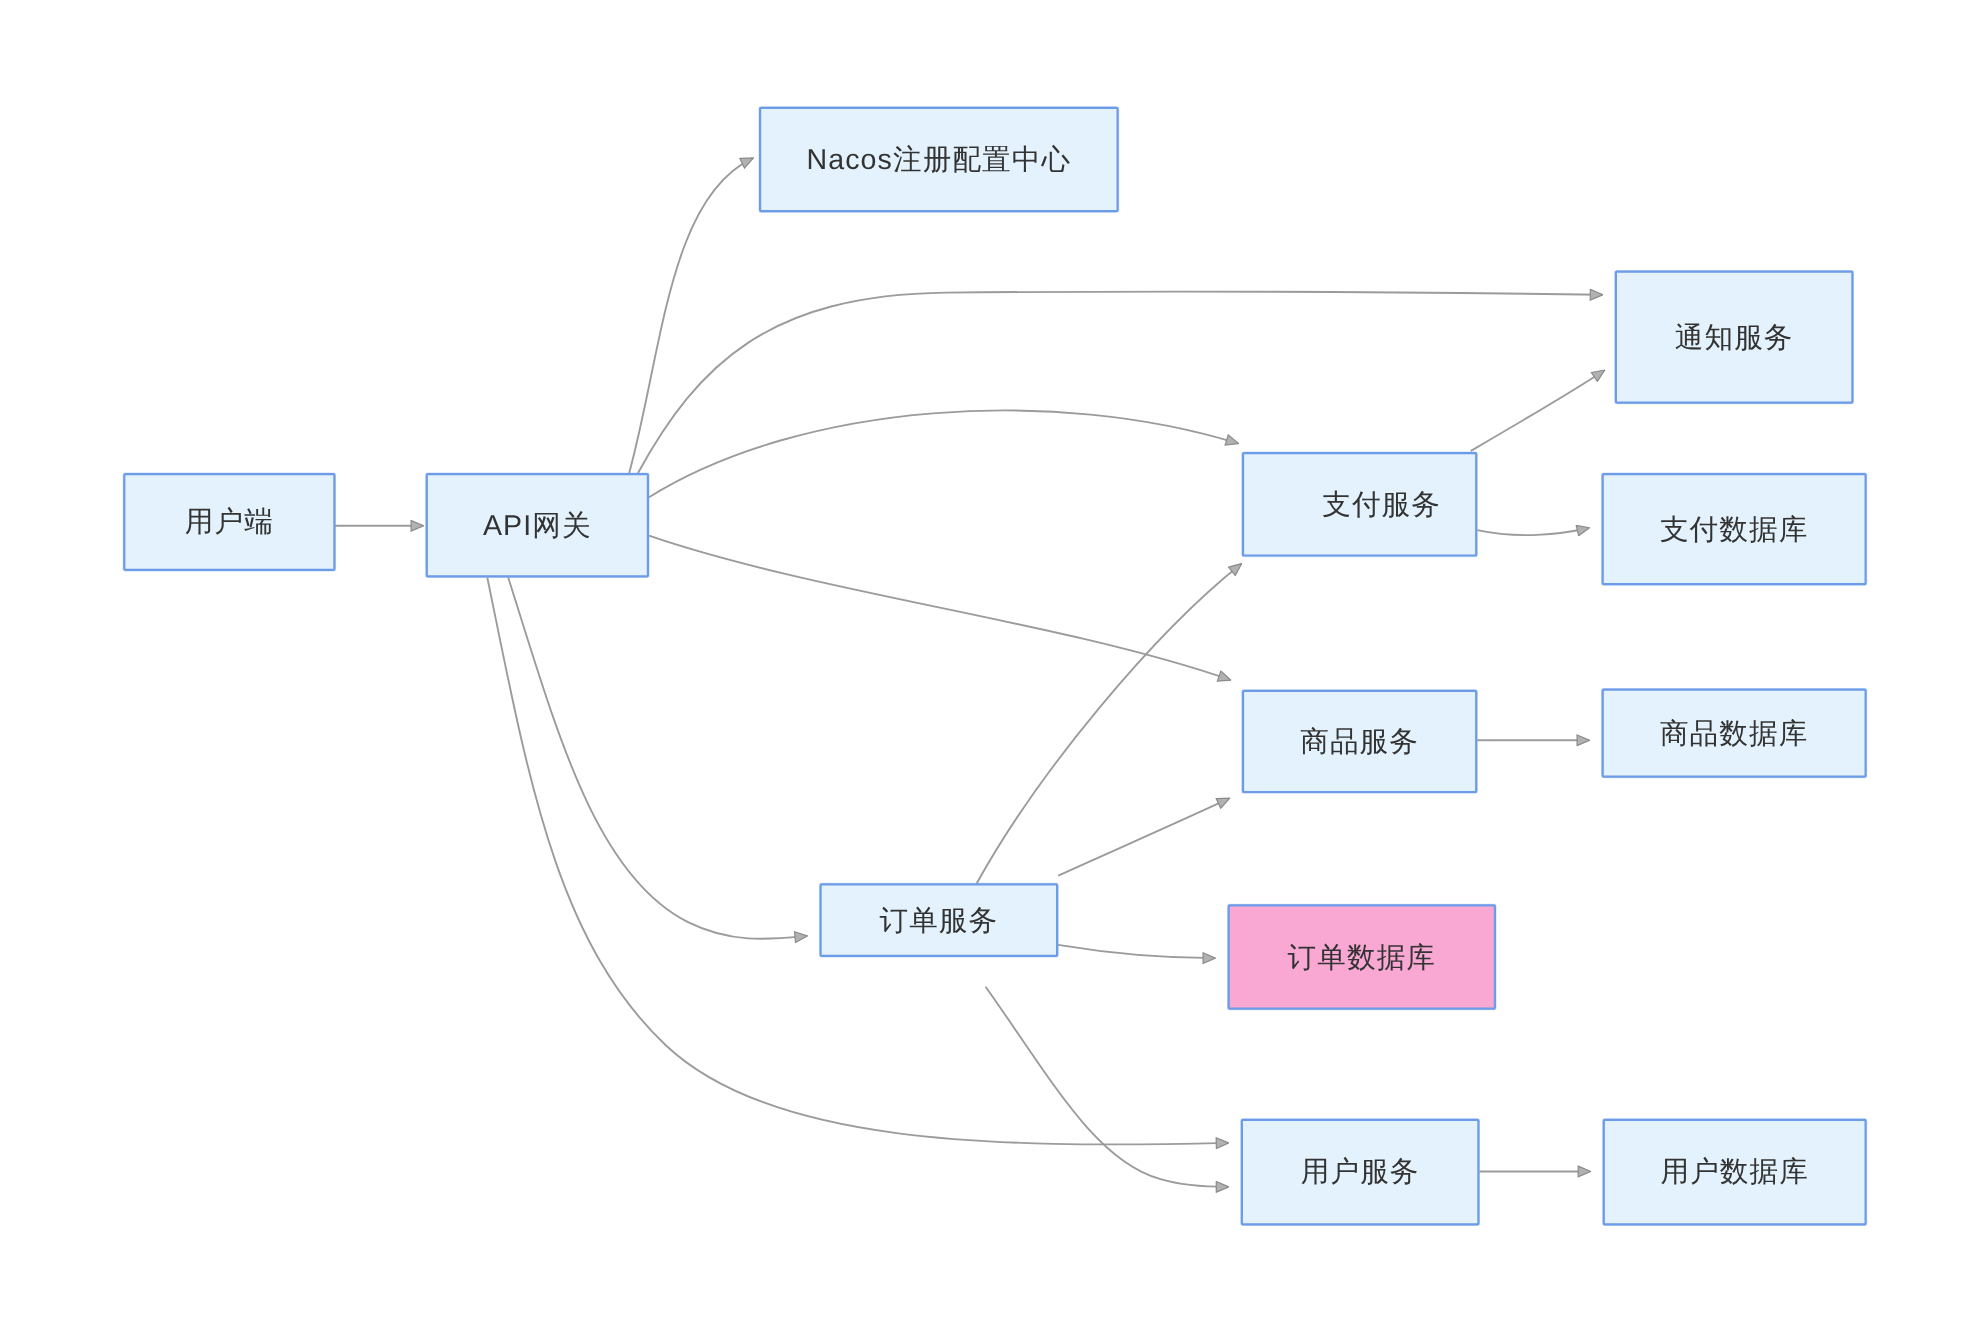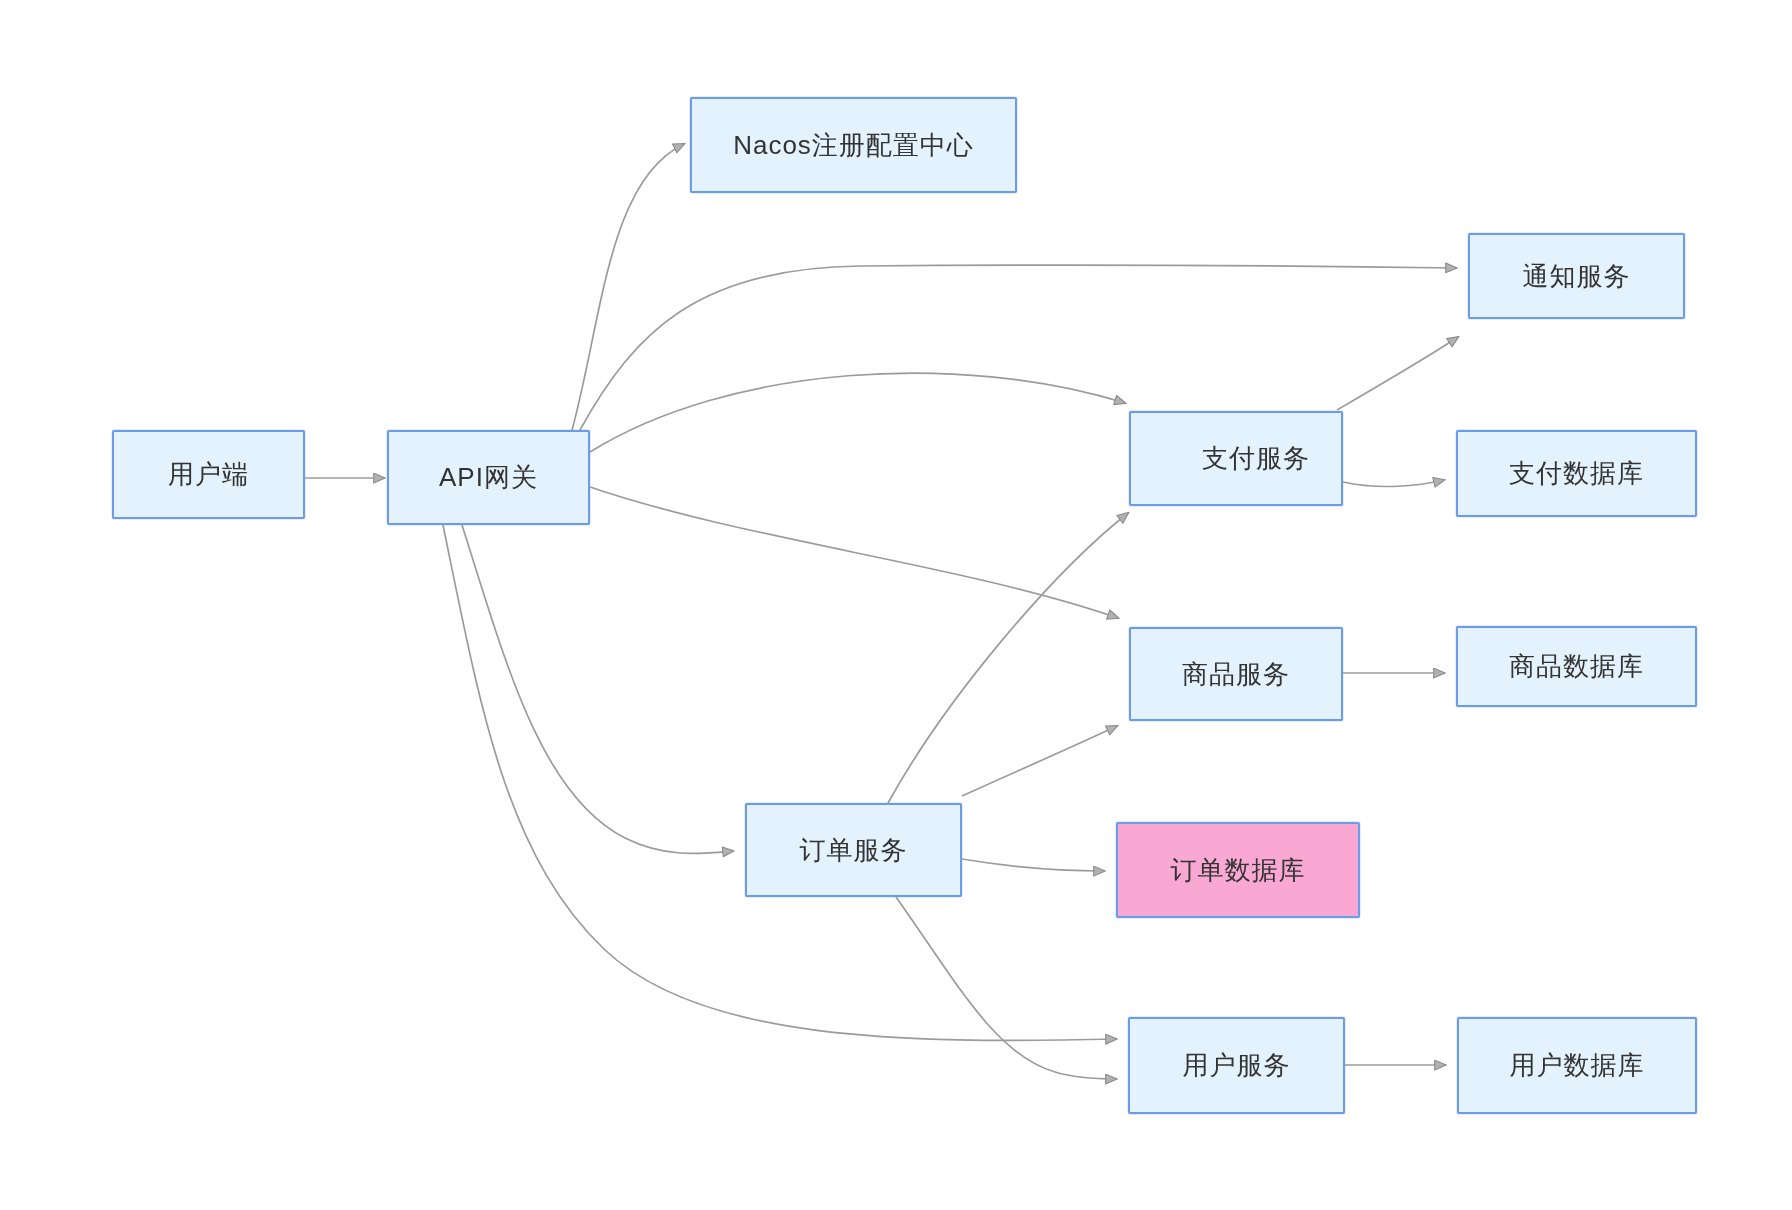--- a/index.html
+++ b/index.html
@@ -77,36 +77,36 @@
   <div id="nodes">
       <div class="node" style="left: 112px; top: 430px; width: 193px; height: 89px; background: rgb(227, 242, 253); border-color: rgb(108, 155, 232);">
         <span class="label" style="color: rgb(51, 51, 51);">用户端</span>
       </div>
       <div class="node" style="left: 387px; top: 430px; width: 203px; height: 95px; background: rgb(227, 242, 253); border-color: rgb(108, 155, 232);">
         <span class="label" style="color: rgb(51, 51, 51);">API网关</span>
       </div>
       <div class="node" style="left: 690px; top: 97px; width: 327px; height: 96px; background: rgb(227, 242, 253); border-color: rgb(108, 155, 232);">
         <span class="label" style="color: rgb(51, 51, 51);">Nacos注册配置中心</span>
       </div>
-      <div class="node" style="left: 1468px; top: 233px; width: 217px; height: 86px; background: rgb(227, 242, 253); border-color: rgb(108, 155, 232);">
+      <div class="node" style="left: 1468px; top: 246px; width: 217px; height: 121px; background: rgb(227, 242, 253); border-color: rgb(108, 155, 232);">
         <span class="label" style="color: rgb(51, 51, 51);">通知服务</span>
       </div>
       <div class="node" style="left: 1129px; top: 411px; width: 214px; height: 95px; background: rgb(227, 242, 253); border-color: rgb(108, 155, 232); padding-left: 40px;">
         <span class="label" style="color: rgb(51, 51, 51);">支付服务</span>
       </div>
-      <div class="node" style="left: 1456px; top: 430px; width: 241px; height: 87px; background: rgb(227, 242, 253); border-color: rgb(108, 155, 232);">
+      <div class="node" style="left: 1456px; top: 430px; width: 241px; height: 102px; background: rgb(227, 242, 253); border-color: rgb(108, 155, 232);">
         <span class="label" style="color: rgb(51, 51, 51);">支付数据库</span>
       </div>
       <div class="node" style="left: 1129px; top: 627px; width: 214px; height: 94px; background: rgb(227, 242, 253); border-color: rgb(108, 155, 232);">
         <span class="label" style="color: rgb(51, 51, 51);">商品服务</span>
       </div>
       <div class="node" style="left: 1456px; top: 626px; width: 241px; height: 81px; background: rgb(227, 242, 253); border-color: rgb(108, 155, 232);">
         <span class="label" style="color: rgb(51, 51, 51);">商品数据库</span>
       </div>
-      <div class="node" style="left: 745px; top: 803px; width: 217px; height: 94px; background: rgb(227, 242, 253); border-color: rgb(108, 155, 232);">
+      <div class="node" style="left: 745px; top: 803px; width: 217px; height: 67px; background: rgb(227, 242, 253); border-color: rgb(108, 155, 232);">
         <span class="label" style="color: rgb(51, 51, 51);">订单服务</span>
       </div>
       <div class="node" style="left: 1116px; top: 822px; width: 244px; height: 96px; background: #f9a8d4; border-color: rgb(108, 155, 232);">
         <span class="label" style="color: rgb(51, 51, 51);">订单数据库</span>
       </div>
       <div class="node" style="left: 1128px; top: 1017px; width: 217px; height: 97px; background: rgb(227, 242, 253); border-color: rgb(108, 155, 232);">
         <span class="label" style="color: rgb(51, 51, 51);">用户服务</span>
       </div>
       <div class="node" style="left: 1457px; top: 1017px; width: 240px; height: 97px; background: rgb(227, 242, 253); border-color: rgb(108, 155, 232);">
         <span class="label" style="color: rgb(51, 51, 51);">用户数据库</span>

